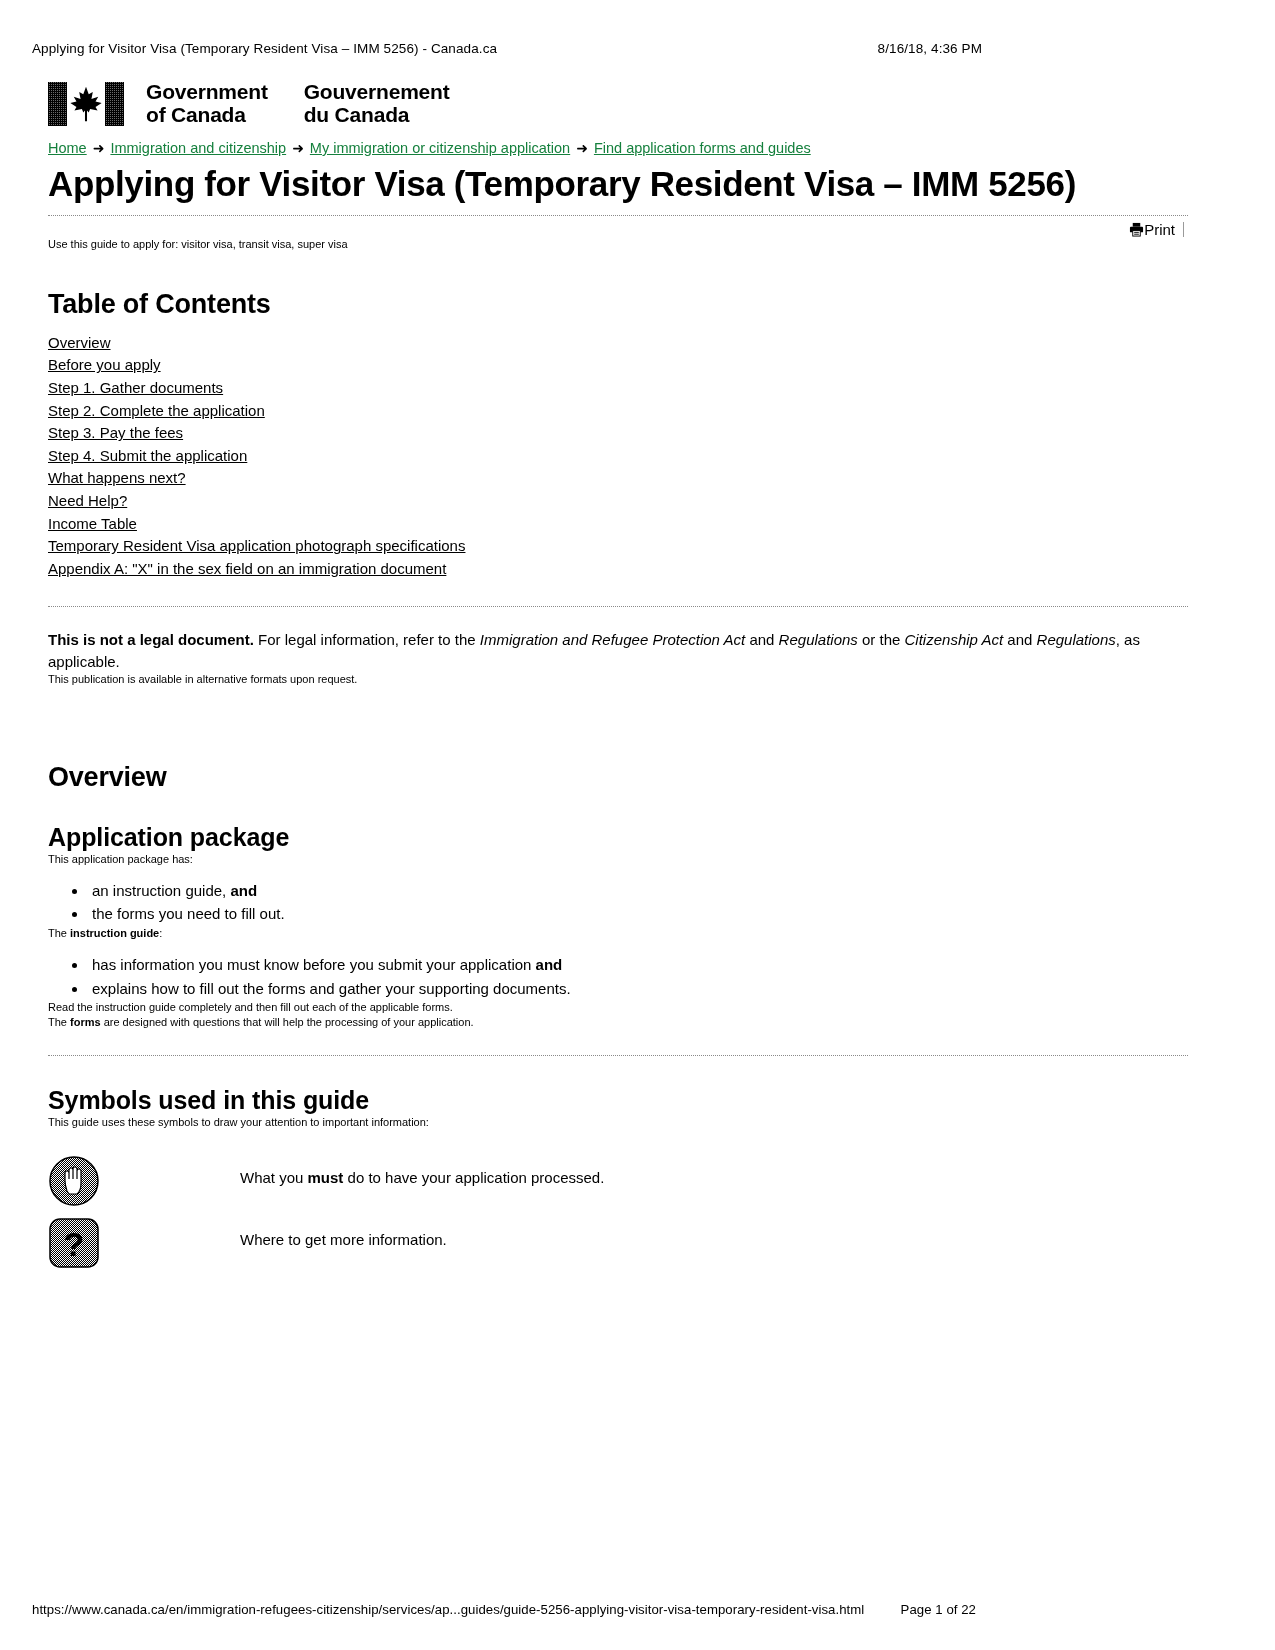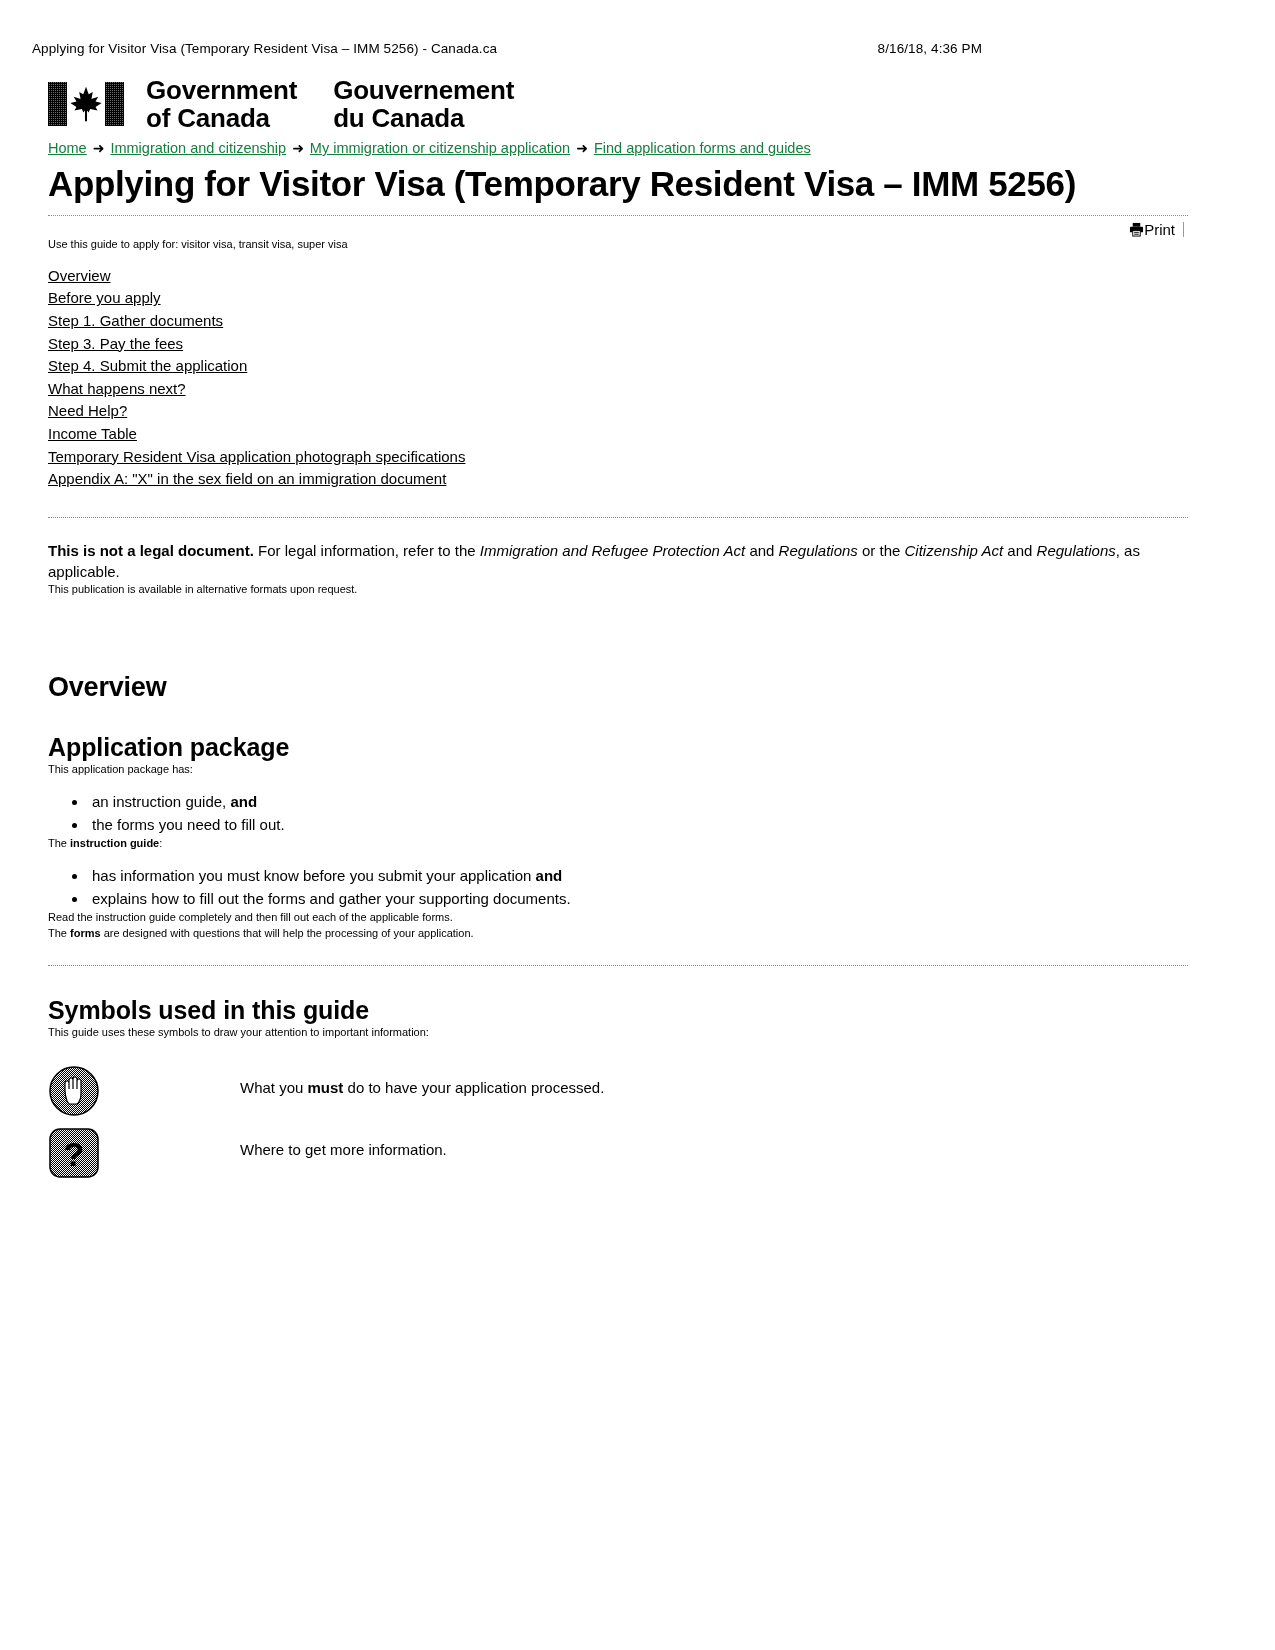--- a/index.html
+++ b/index.html
@@ -92,21 +92,21 @@
     position: absolute;
     left: 19px;
     top: 0;
     width: 38px;
     height: 44px;
     display: flex;
     align-items: center;
     justify-content: center;
   }
   .wordmark {
-    font-size: 26px;
+    font-size: 21px;
     font-weight: bold;
     line-height: 1.08;
     letter-spacing: -0.2px;
     white-space: nowrap;
   }
   .wordmark.en { margin-right: 36px; }
 
   
   .breadcrumb {
     font-size: 14.5px;
@@ -292,24 +292,26 @@
             <rect x="5.5" y="10.5" width="5" height="1" fill="#000"></rect>
             <rect x="5.5" y="12.5" width="5" height="1" fill="#000"></rect>
           </svg>
         </span>
         <span>Print</span>
       </span>
     </div>
 
     <p class="body">Use this guide to apply for: visitor visa, transit visa, super visa</p>
 
+    <h2 class="sec toc">Table of Contents</h2>
     <ul class="toc">
       <li><a href="#">Overview</a></li>
       <li><a href="#">Before you apply</a></li>
       <li><a href="#">Step 1. Gather documents</a></li>
+      <li><a href="#">Step 2. Complete the application</a></li>
       <li><a href="#">Step 3. Pay the fees</a></li>
       <li><a href="#">Step 4. Submit the application</a></li>
       <li><a href="#">What happens next?</a></li>
       <li><a href="#">Need Help?</a></li>
       <li><a href="#">Income Table</a></li>
       <li><a href="#">Temporary Resident Visa application photograph specifications</a></li>
       <li><a href="#">Appendix A: "X" in the sex field on an immigration document</a></li>
     </ul>
 
     <hr class="rule" style="margin-top:26px">
@@ -372,14 +374,18 @@
             <text x="26" y="39" font-family="'Liberation Sans', sans-serif" font-size="34" font-weight="bold" fill="#000" text-anchor="middle">?</text>
           </svg>
         </div>
         <div class="sym-text"><span>Where to get more information.</span></div>
       </div>
 
     </div>
 
   </div>
 
+  <div class="print-footer">
+    <span class="pf-url">https://www.canada.ca/en/immigration-refugees-citizenship/services/ap...guides/guide-5256-applying-visitor-visa-temporary-resident-visa.html</span>
+    <span class="pf-page">Page 1 of 22</span>
+  </div>
 
 </div>
 
 </body></html>

